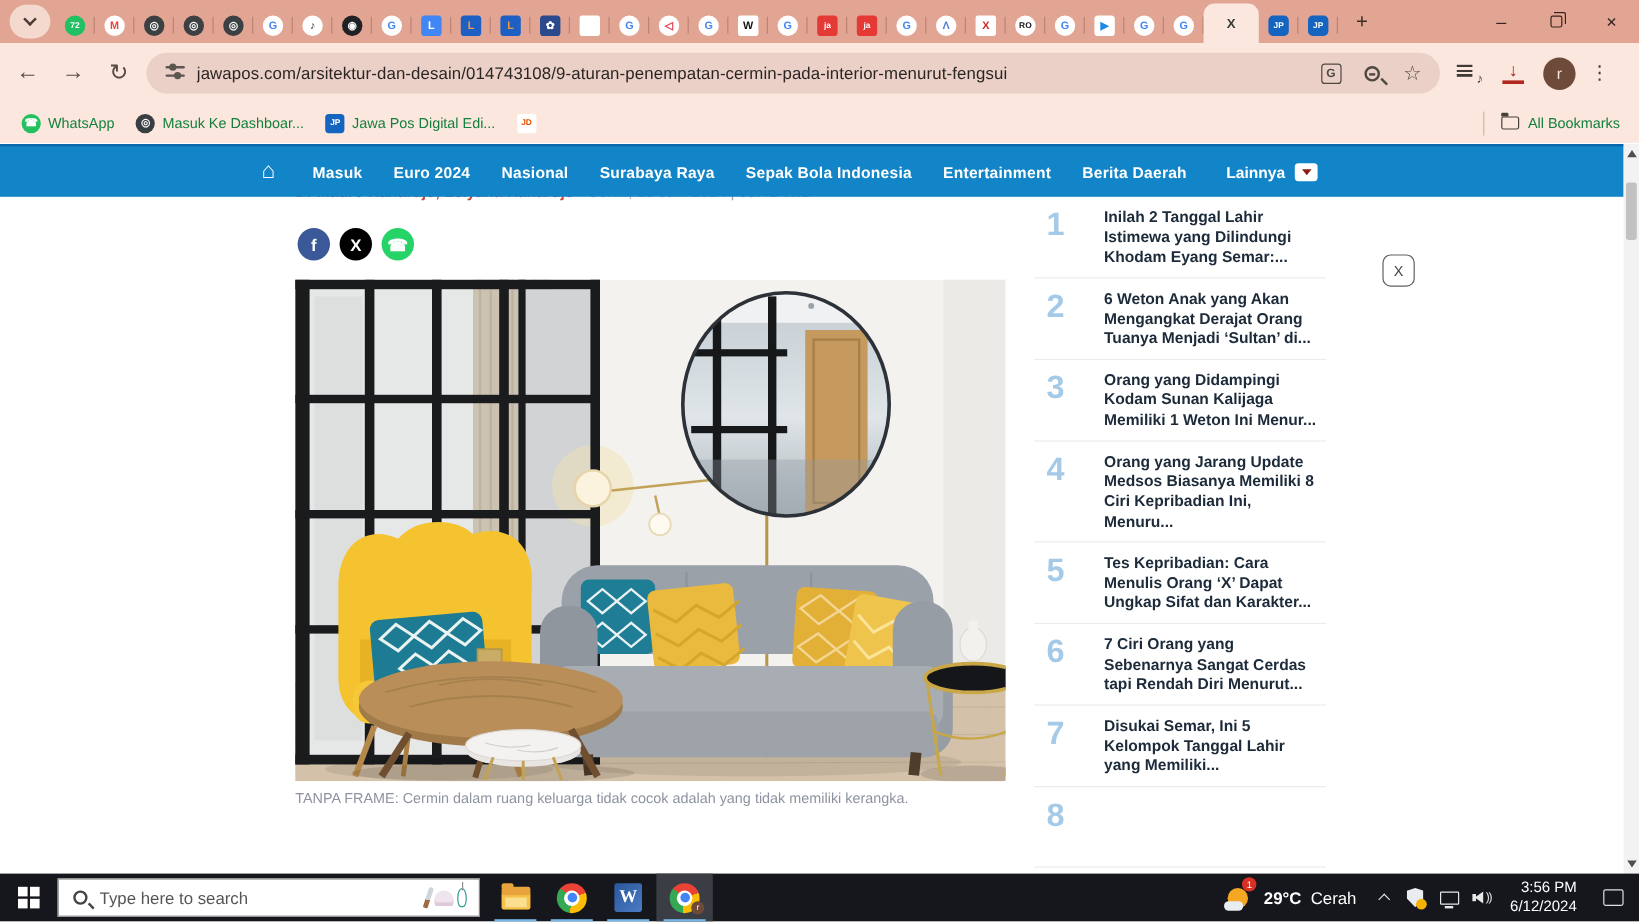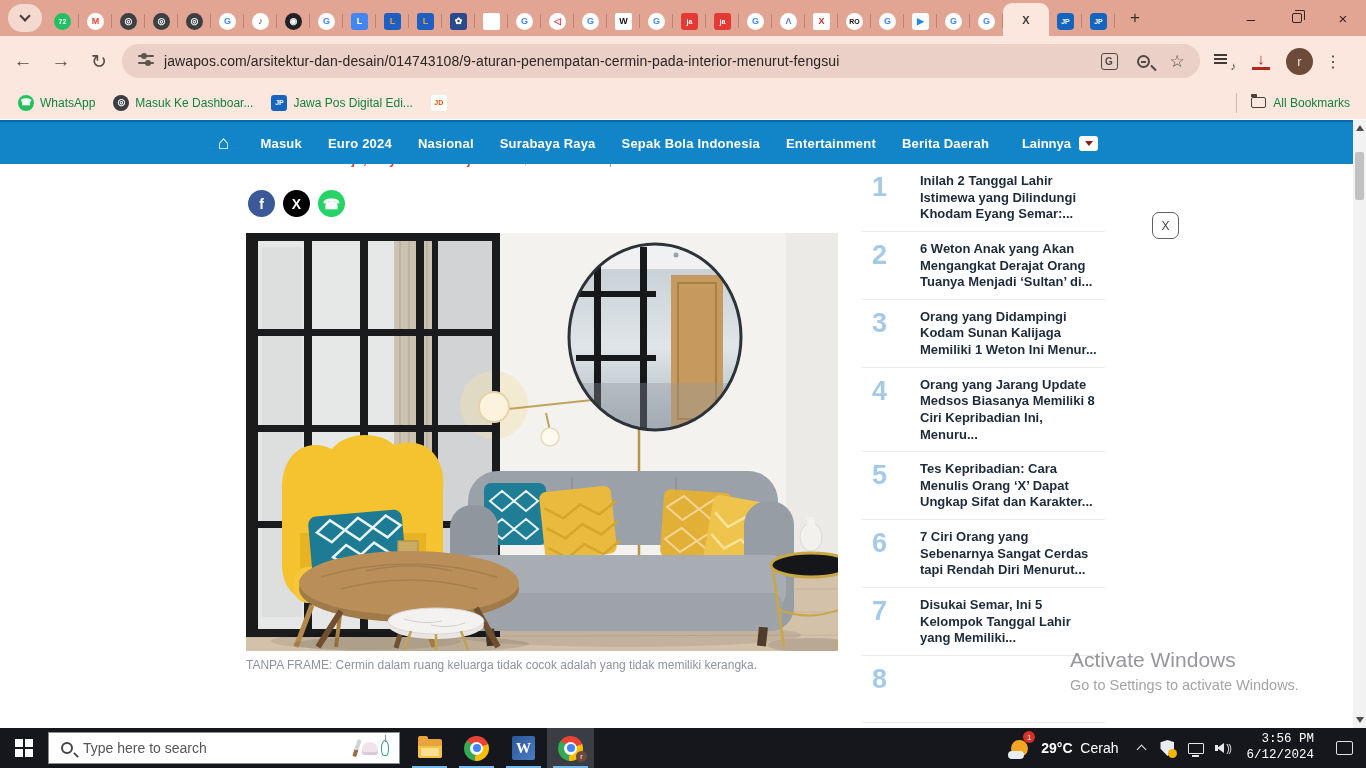--- a/index.html
+++ b/index.html
@@ -128,21 +128,21 @@
   .tray-ic { width:27px; height:40px; display:flex; align-items:center; justify-content:center; }
   .chev-up { width:7px; height:7px; border-left:1.6px solid #e8e8e8; border-top:1.6px solid #e8e8e8; transform:rotate(45deg); margin-top:3px; }
   .shield { width:14px; height:16px; background:#e9edf2; clip-path:polygon(50% 0, 100% 14%, 100% 55%, 50% 100%, 0 55%, 0 14%); position:relative; }
   .shield-warn { position:absolute; right:-3px; bottom:-2px; width:9px; height:9px; border-radius:50%; background:#f5b400; z-index:2; }
   .netmon { width:16px; height:11px; border:1.6px solid #e8e8e8; border-radius:1px; position:relative; }
   .netmon::after { content:""; position:absolute; left:3px; bottom:-4.5px; width:7px; height:2px; background:#e8e8e8; }
   .spk { display:flex; align-items:center; }
   .spk-body { width:0; height:0; border-top:5px solid transparent; border-bottom:5px solid transparent; border-right:7px solid #e8e8e8; }
   .spk-base { width:3px; height:6px; background:#e8e8e8; margin-right:-1px; }
   .spk-wave { color:#e8e8e8; font-size:10px; margin-left:2px; letter-spacing:-1px; }
-  .clock { text-align:right; color:#fff; font-size:12.5px; line-height:1.25; margin:0 12px 0 10px;font-family:Liberation Mono, monospace; }
+  .clock { text-align:right; color:#fff; font-size:12.5px; line-height:1.25; margin:0 12px 0 10px; }
   .notif { width:36px; height:40px; display:flex; align-items:center; justify-content:center; margin-right:4px; }
   .notif-ic { width:17px; height:14px; border:1.6px solid #dfe1e5; border-radius:2px; }
 
   
   .chip { display:flex; align-items:center; justify-content:center; font-weight:bold; line-height:1; }
 </style>
 </head>
 <body>
 
 <div id="page">
@@ -556,24 +556,20 @@
 
       <div class="side-item">
         <div class="rank">9</div>
         <div class="side-title">Segeralah Bersedekah! 3</div>
       </div>
 
   </div>
 
   <div class="ad-close">X</div>
 
-  <div class="watermark">
-    <div class="wm1">Activate Windows</div>
-    <div class="wm2">Go to Settings to activate Windows.</div>
-  </div>
 
   <div class="pagescroll">
     <div class="ps-arrow ps-up"></div>
     <div class="ps-thumb"></div>
     <div class="ps-arrow ps-down"></div>
   </div>
 
   <div class="sitenav">
     <span class="home-ic">⌂</span>
 

